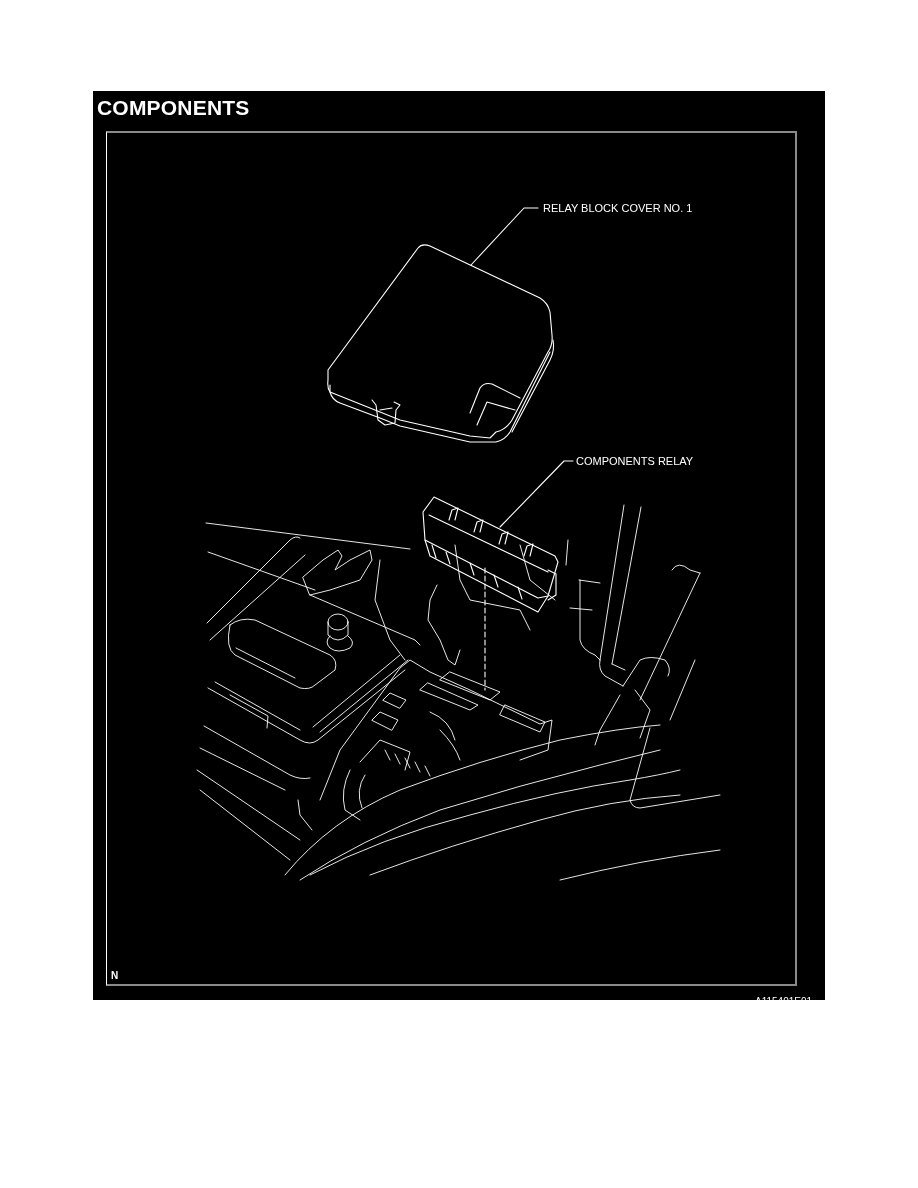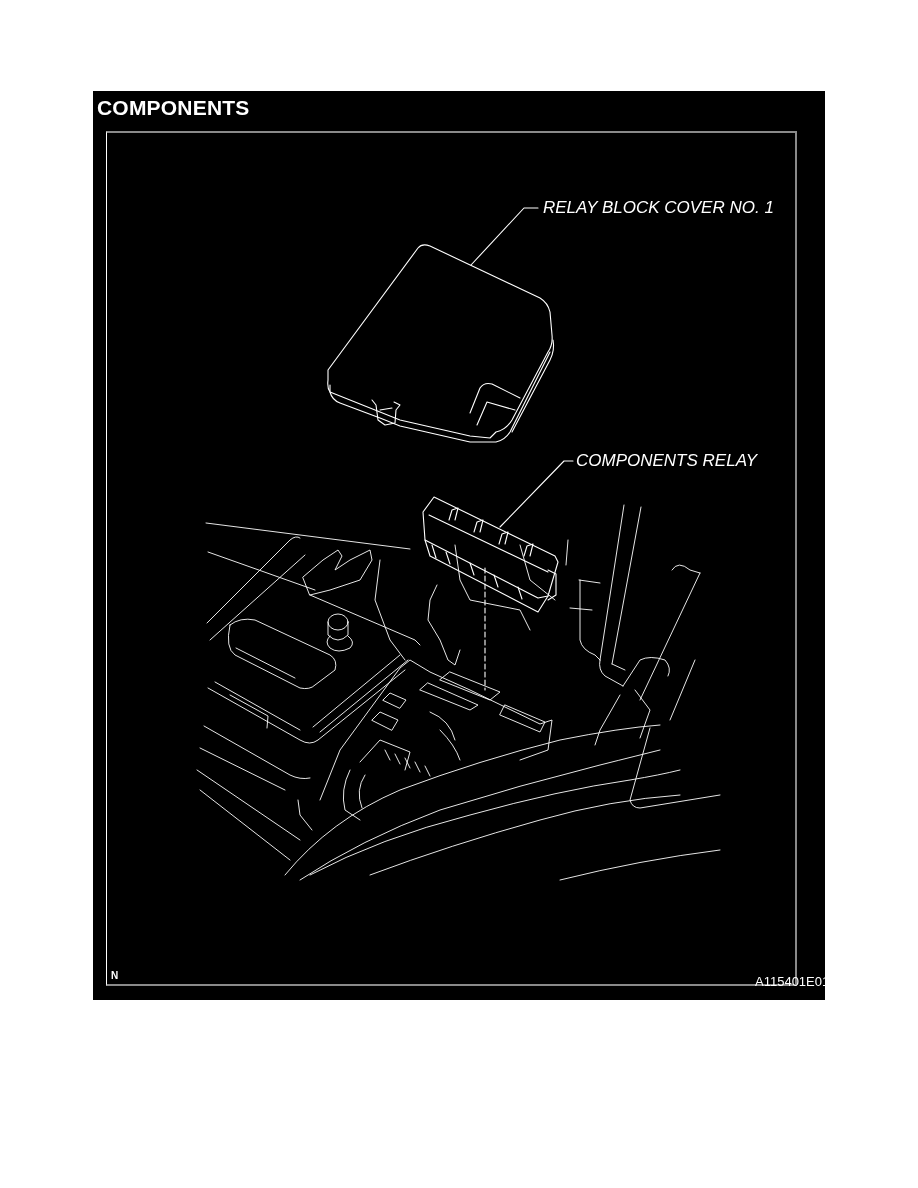--- a/index.html
+++ b/index.html
@@ -1,23 +1,23 @@
 <!DOCTYPE html>
 <html><head>
   <meta charset="utf-8">
   <style>
     html, body { margin: 0; padding: 0; background: #ffffff; }
     body { width: 918px; height: 1188px; position: relative; overflow: hidden; font-family: "Liberation Sans", sans-serif; }
     .panel { position: absolute; left: 93px; top: 91px; width: 732px; height: 909px; background: #000000; }
     .title { position: absolute; left: 4px; top: 4px; color: #ffffff; font-family: "Liberation Sans", sans-serif; font-weight: bold; font-size: 21px; letter-spacing: 0.2px; line-height: 26px; }
     .frame { position: absolute; left: 13px; top: 40px; width: 691px; height: 855px; border-top: 2px solid #8a8a8a; border-right: 2px solid #8a8a8a; border-bottom: 2px solid #8a8a8a; border-left: 1px solid #ffffff; box-sizing: border-box; }
     .art { position: absolute; left: 0; top: 0; width: 918px; height: 1188px; pointer-events: none; }
-    .label { position: absolute; color: #ffffff; font-family: "Liberation Sans", sans-serif; font-size: 17px; line-height: 14px; white-space: nowrap; font-style: italic; }
+    .label { position: absolute; color: #ffffff; font-family: "Liberation Sans", sans-serif; font-size: 11px; line-height: 14px; white-space: nowrap; }
     .orient { position: absolute; left: 111px; top: 970px; color: #ffffff; font-family: "Liberation Sans", sans-serif; font-weight: bold; font-size: 10px; }
-    .figid { position: absolute; left: 755px; top: 974px; color: #ffffff; font-family: "Liberation Sans", sans-serif; font-size: 13px; }
+    .figid { position: absolute; left: 755px; top: 996px; color: #ffffff; font-family: "Liberation Sans", sans-serif; font-size: 10px; }
   </style>
 </head>
 <body>
 
 <div class="panel">
   <div class="title">COMPONENTS</div>
   <div class="frame"></div>
 </div>
 
 <svg class="art" viewBox="0 0 918 1188" xmlns="http://www.w3.org/2000/svg" fill="none" stroke="#ffffff" stroke-width="1.1" stroke-linecap="round" stroke-linejoin="round">

